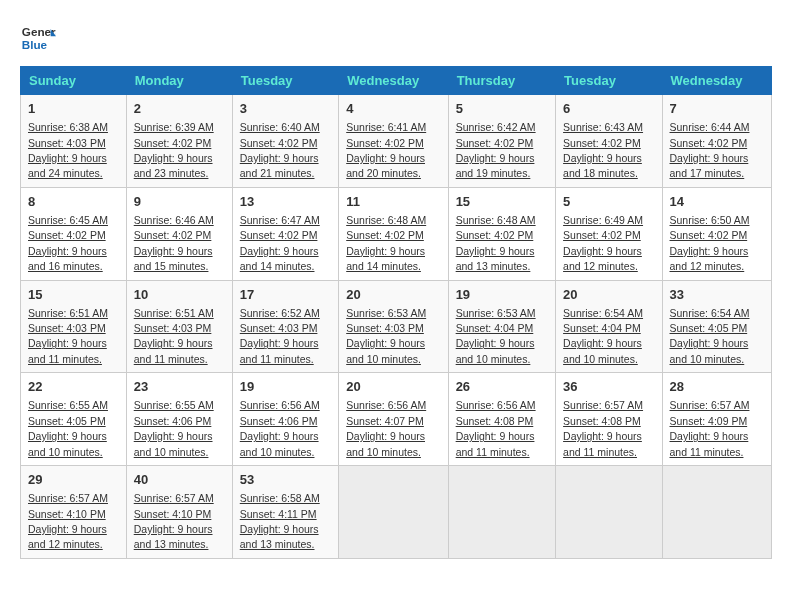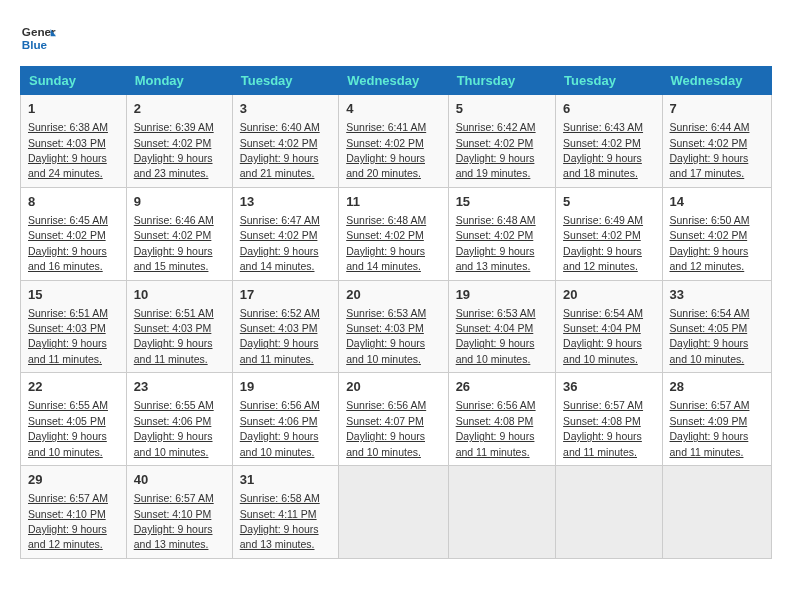--- a/index.html
+++ b/index.html
@@ -141,20 +141,20 @@
         <td><span class="day-num">23</span><span class="day-detail">Sunrise: 6:55 AM<br>Sunset: 4:06 PM<br>Daylight: 9 hours<br>and 10 minutes.</span></td>
         <td><span class="day-num">19</span><span class="day-detail">Sunrise: 6:56 AM<br>Sunset: 4:06 PM<br>Daylight: 9 hours<br>and 10 minutes.</span></td>
         <td><span class="day-num">20</span><span class="day-detail">Sunrise: 6:56 AM<br>Sunset: 4:07 PM<br>Daylight: 9 hours<br>and 10 minutes.</span></td>
         <td><span class="day-num">26</span><span class="day-detail">Sunrise: 6:56 AM<br>Sunset: 4:08 PM<br>Daylight: 9 hours<br>and 11 minutes.</span></td>
         <td><span class="day-num">36</span><span class="day-detail">Sunrise: 6:57 AM<br>Sunset: 4:08 PM<br>Daylight: 9 hours<br>and 11 minutes.</span></td>
         <td><span class="day-num">28</span><span class="day-detail">Sunrise: 6:57 AM<br>Sunset: 4:09 PM<br>Daylight: 9 hours<br>and 11 minutes.</span></td>
       </tr>
       <tr>
         <td><span class="day-num">29</span><span class="day-detail">Sunrise: 6:57 AM<br>Sunset: 4:10 PM<br>Daylight: 9 hours<br>and 12 minutes.</span></td>
         <td><span class="day-num">40</span><span class="day-detail">Sunrise: 6:57 AM<br>Sunset: 4:10 PM<br>Daylight: 9 hours<br>and 13 minutes.</span></td>
-        <td><span class="day-num">31</span><span class="day-detail">Sunrise: 6:58 AM<br>Sunset: 4:11 PM<br>Daylight: 9 hours<br>and 13 minutes.</span></td>
+        <td><span class="day-num">53</span><span class="day-detail">Sunrise: 6:58 AM<br>Sunset: 4:11 PM<br>Daylight: 9 hours<br>and 13 minutes.</span></td>
         <td class="empty"></td>
         <td class="empty"></td>
         <td class="empty"></td>
         <td class="empty"></td>
       </tr>
     </tbody>
 </table>
 
 </body></html>

